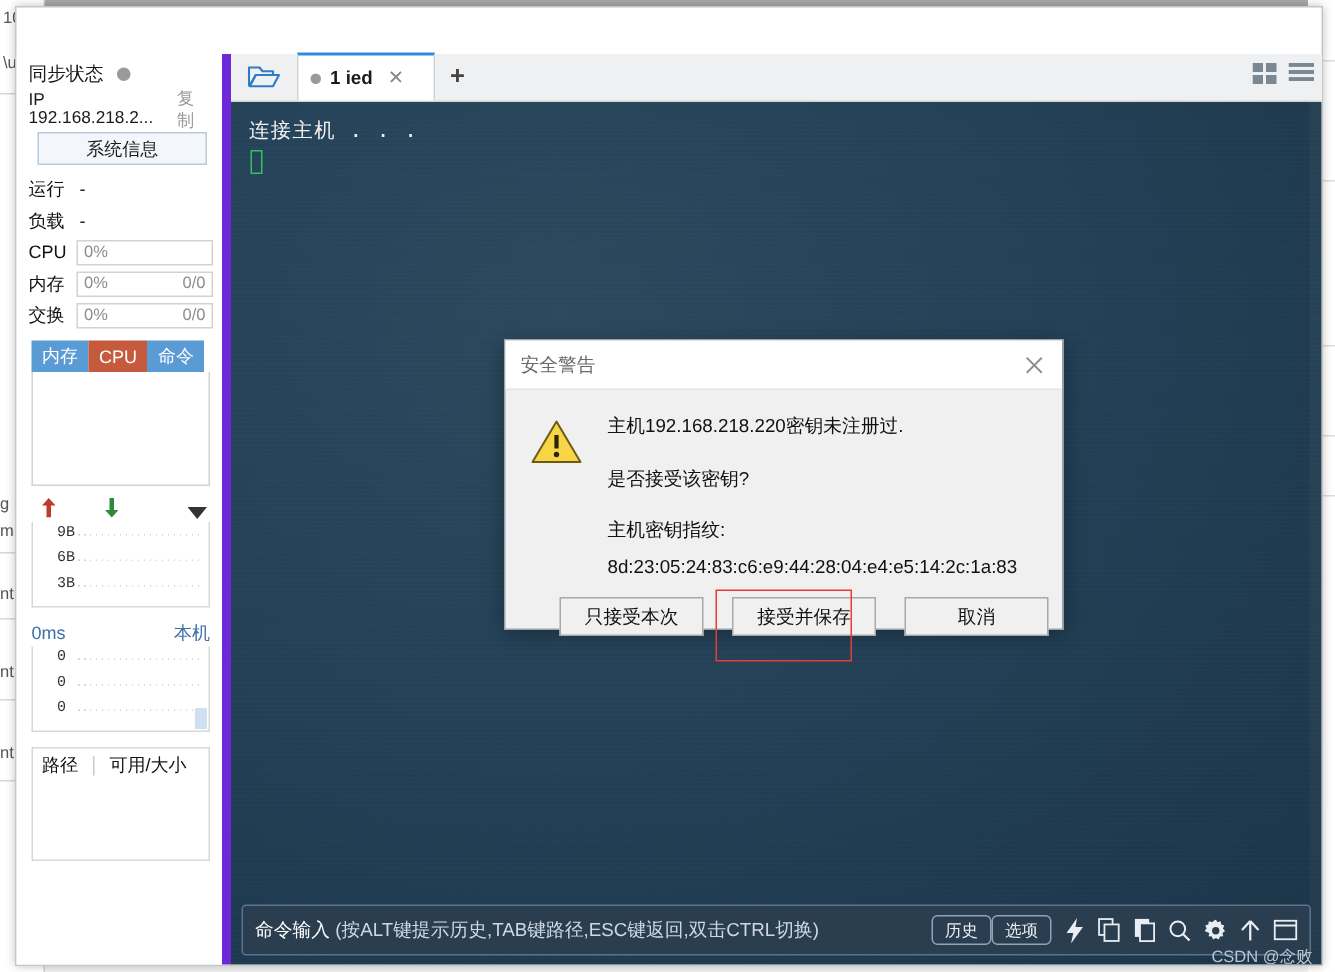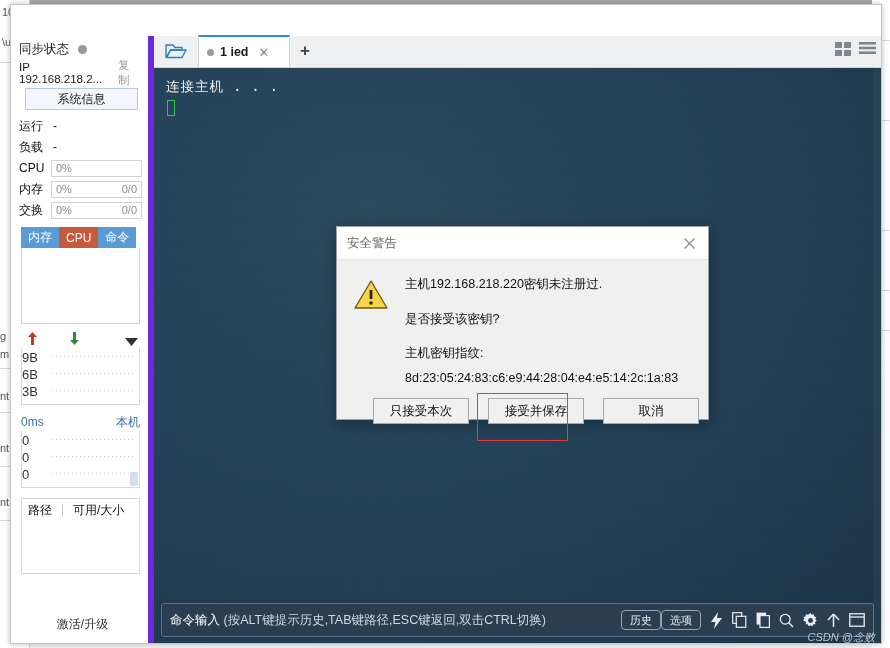--- a/index.html
+++ b/index.html
@@ -134,21 +134,21 @@
   .arrow-up-red { left: 6px; }
   .arrow-dn-green { left: 48px; }
   .caret-dn { right: 2px; top: 5px; }
   .graph-box {
     margin: 0 8px 0 10px; border: 1px solid #d8d8d8; border-top: none;
     background: #fff; position: relative;
   }
   #net-graph { height: 57px; }
   #ping-graph { height: 57px; }
   .glabel {
-    position: absolute; left: 0; font-size: 13px; color: #333;
+    position: absolute; left: 16px; font-size: 10px; color: #333; font-family: Liberation Mono, monospace;
   }
   .gdash {
     position: absolute; left: 30px; right: 4px; height: 1px;
     background: repeating-linear-gradient(to right, #cfcfcf 0 1px, transparent 1px 4px);
   }
   #ping-head {
     margin: 8px 8px 0 10px; height: 18px; display: flex; align-items: center;
     justify-content: space-between;
   }
   #ping-ms { font-size: 12px; color: #3d6fa8; }
@@ -239,21 +239,21 @@
   #cmd-input .ci-hint { color: #cdd8e3; }
   .pill {
     height: 20px; padding: 0 8px; margin-left: 0;
     border: 1px solid #8ea4b8; border-radius: 4px;
     display: flex; align-items: center; font-size: 11px; color: #e8eef4; cursor: pointer;
   }
   .cmd-icon {
     margin-left: 9px; display: flex; align-items: center; justify-content: center; cursor: pointer;
   }
   #watermark {
-    position: absolute; right: 8px; bottom: 0px; font-size: 11px; color: #b9c6d2; font-style: italic;
+    position: absolute; right: 8px; bottom: 0px; font-size: 11px; color: #b9c6d2;
   }
 
   
   #dialog {
     position: absolute; left: 325px; top: 221px; width: 373px; height: 194px;
     background: #f0f0f0; border: 1px solid #9aa3ab;
     box-shadow: 0 3px 14px rgba(0,0,0,0.33);
   }
   #dlg-title-bar {
     height: 31px; background: #ffffff; border-bottom: 1px solid #e3e3e3;
@@ -408,21 +408,20 @@
     </div>
 
     <div id="disk-box">
       <div id="disk-head">
         <span>路径</span>
         <span id="disk-sep"></span>
         <span>可用/大小</span>
       </div>
     </div>
 
-    <div id="activate-link">激活/升级</div>
   </div>
 
   <div id="right-pane">
 
     <div id="tab-bar">
       <div id="open-folder-btn">
         <svg width="22" height="18" viewBox="0 0 22 18">
           <path d="M1 15 L1 3 L8 3 L10 5.5 L17 5.5 L17 8 L5.5 8 L1.5 15 Z" fill="none" stroke="#2e7dc4" stroke-width="1.4" stroke-linejoin="round"></path>
           <path d="M5.5 8 L21 8 L17 15.5 L1.5 15.5 Z" fill="none" stroke="#2e7dc4" stroke-width="1.4" stroke-linejoin="round"></path>
         </svg>

